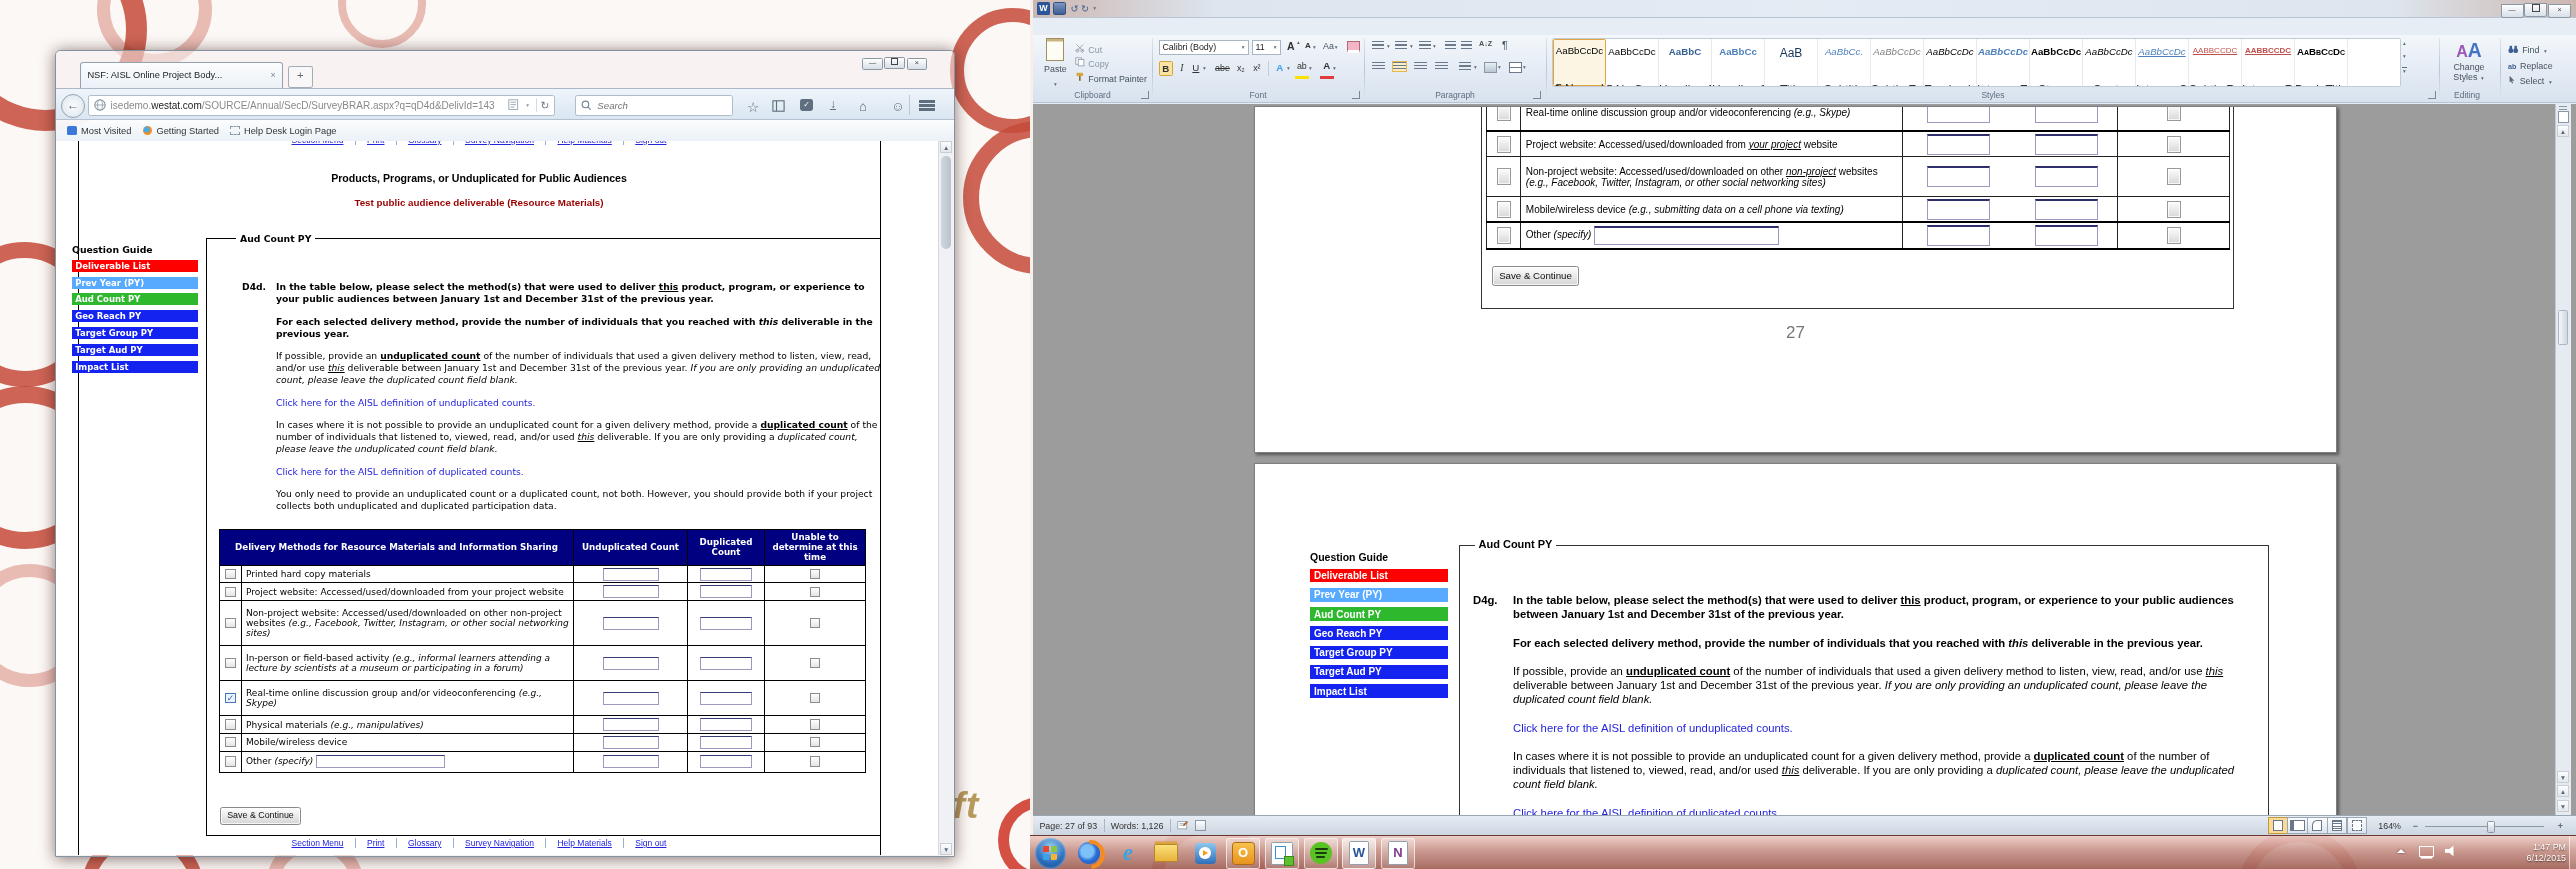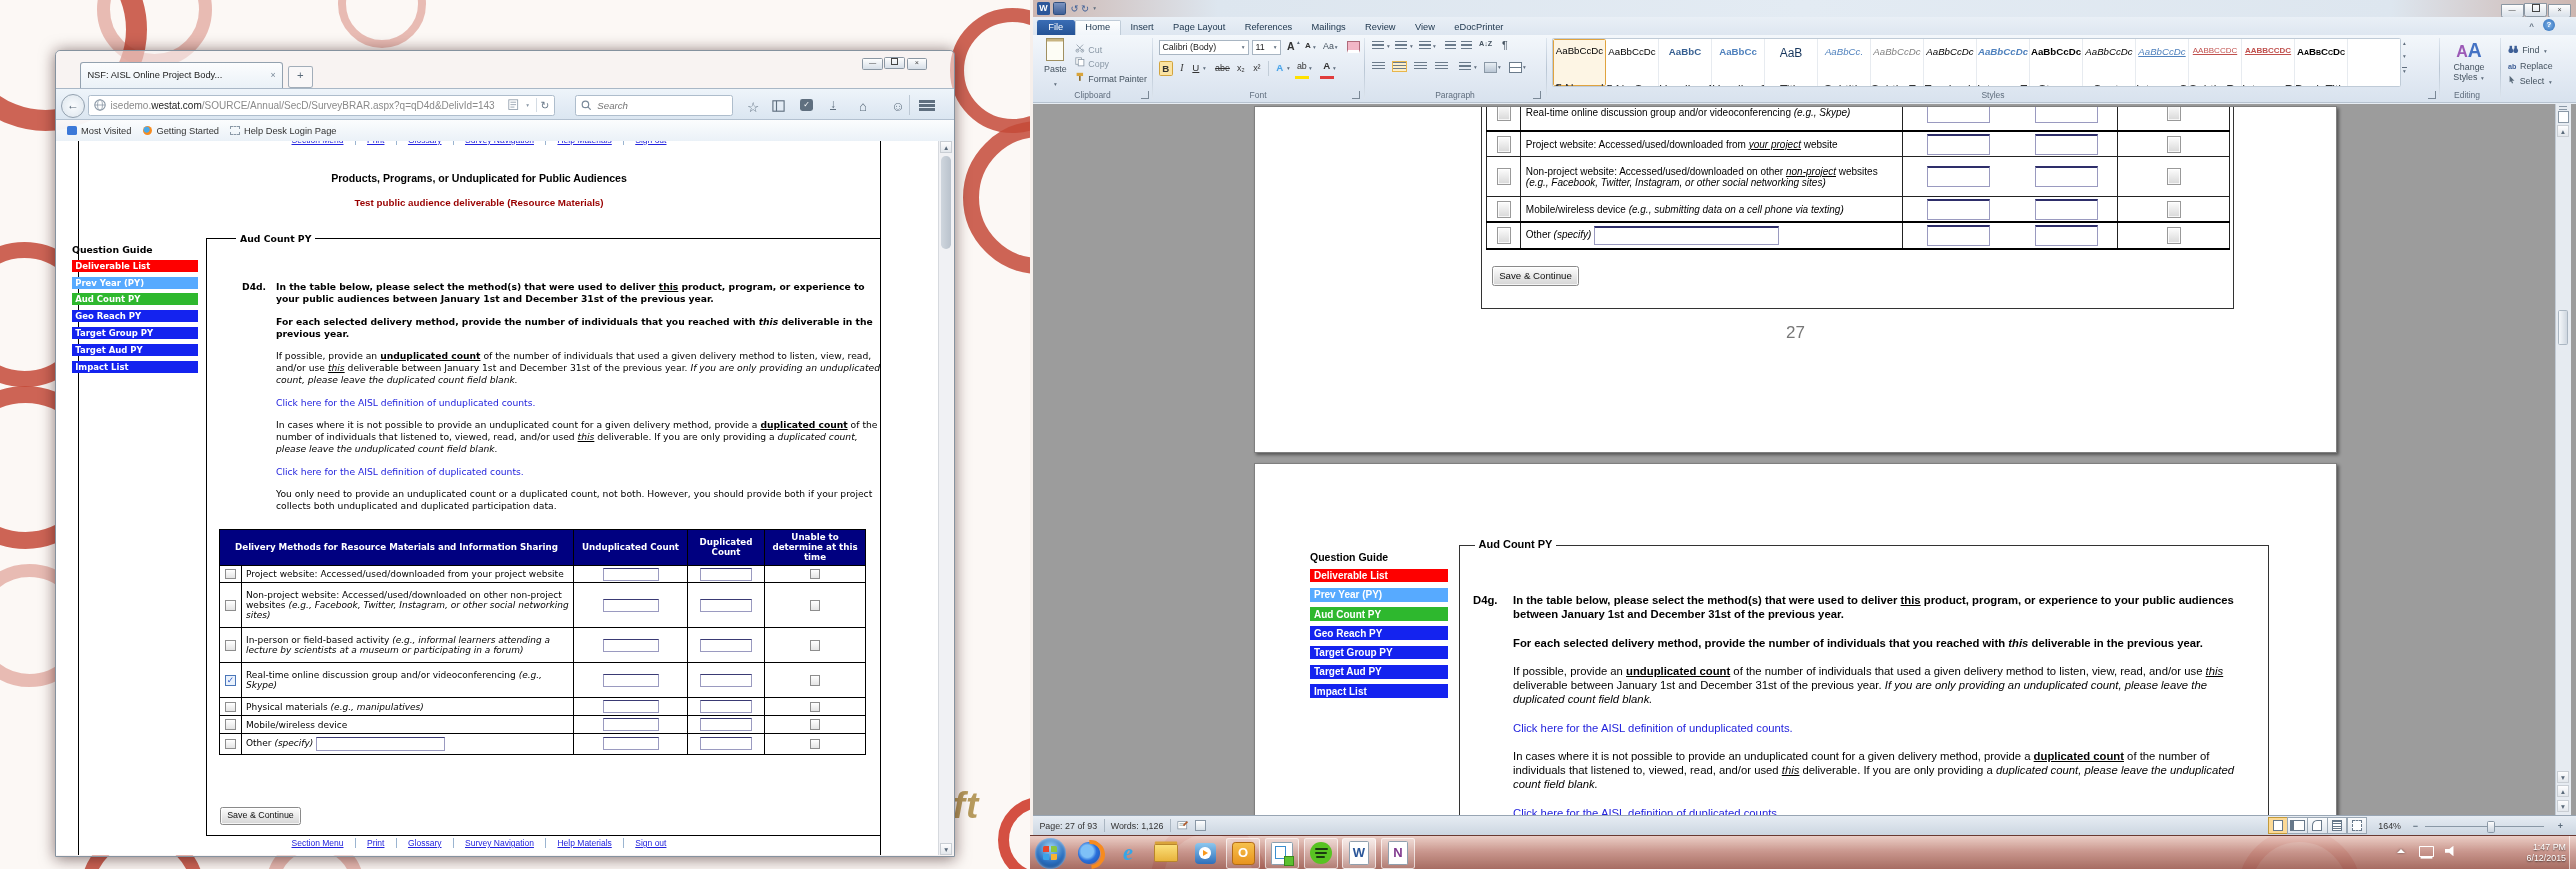--- a/index.html
+++ b/index.html
@@ -256,20 +256,31 @@
             <tr style="height:34px">
           <th colspan="2">Delivery Methods for Resource Materials and Information Sharing</th>
           <th>Unduplicated Count</th>
           <th>Duplicated Count</th>
           <th>Unable to determine at this time</th>
         </tr>
         <tr style="height:17.7px">
               <td>
                 <div class="cb"></div>
               </td>
+              <td><span>Printed hard copy materials</span><span class="it"></span></td>
+              <td align="center"><span class="inp" style="width:56px"></span></td>
+              <td align="center"><span class="inp" style="width:52px"></span></td>
+              <td>
+                <div class="cb"></div>
+              </td>
+            </tr>
+        <tr style="height:17.7px">
+              <td>
+                <div class="cb"></div>
+              </td>
               <td><span>Project website: Accessed/used/downloaded from your project website</span><span class="it"></span></td>
               <td align="center"><span class="inp" style="width:56px"></span></td>
               <td align="center"><span class="inp" style="width:52px"></span></td>
               <td>
                 <div class="cb"></div>
               </td>
             </tr>
         <tr style="height:45px">
               <td>
                 <div class="cb"></div>
@@ -359,33 +370,20 @@
     <span style="margin-left:4px;width:13px;height:13px;background:#2b579a;color:#fff;font-weight:bold;font-size:8.9px;text-align:center;line-height:13px;border-radius:1.6px;z-index:2">W</span>
     <span style="margin-left:3.2px;width:11.3px;height:10.5px;background:linear-gradient(#7d94c0,#3e5f96);border:0.8px solid #31507f;border-radius:1.6px;z-index:2"></span>
     <span style="margin-left:4px;color:#3e5f96;font-size:9.7px;z-index:2">↺</span>
     <span style="margin-left:2.4px;color:#3e5f96;font-size:9.7px;z-index:2">↻</span>
     <span class="caret" style="margin-left:3.2px;z-index:2">▼</span>
     <span class="a" style="right:4.8px;top:0">
       <span class="wwb">—</span><span class="wwb"><span style="display:inline-block;width:6.4px;height:5.6px;border:0.8px solid #444"></span></span><span class="wwb">×</span>
     </span>
   </div>
 
-  <div class="a" id="wdtabs">
-    <span class="wtab file">File</span>
-    <span class="wtab act">Home</span>
-    <span class="wtab">Insert</span>
-    <span class="wtab">Page Layout</span>
-    <span class="wtab">References</span>
-    <span class="wtab">Mailings</span>
-    <span class="wtab">Review</span>
-    <span class="wtab">View</span>
-    <span class="wtab">eDocPrinter</span>
-    <span class="a" style="right:42px;top:4.8px;color:#5f6d7d;font-size:8px;font-weight:bold">^</span>
-    <span class="a" style="right:21px;top:2.4px;width:12px;height:12px;border-radius:50%;background:radial-gradient(#7fb2e8,#2a6bb8);color:#fff;font-size:8px;font-weight:bold;text-align:center;line-height:12px">?</span>
-  </div>
 
   <div class="a" id="wdribbon">
 
     <div class="a" style="left:6.4px;top:3.2px;width:32px;height:50px;text-align:center">
       <span style="display:inline-block;width:16px;height:21px;background:#fdfdf5;border:0.8px solid #a09060;box-shadow:inset 0 2.4px 0 #c8b480"></span>
       <div class="rlbl">Paste</div><span class="caret">▼</span>
     </div>
     <div class="a" style="left:42px;top:5.6px">
       <svg width="9.7" height="9.7" viewBox="0 0 12 12">
           <path d="M2 2 L10 10 M10 2 L2 10" stroke="#8a98a6" fill="none"></path>

